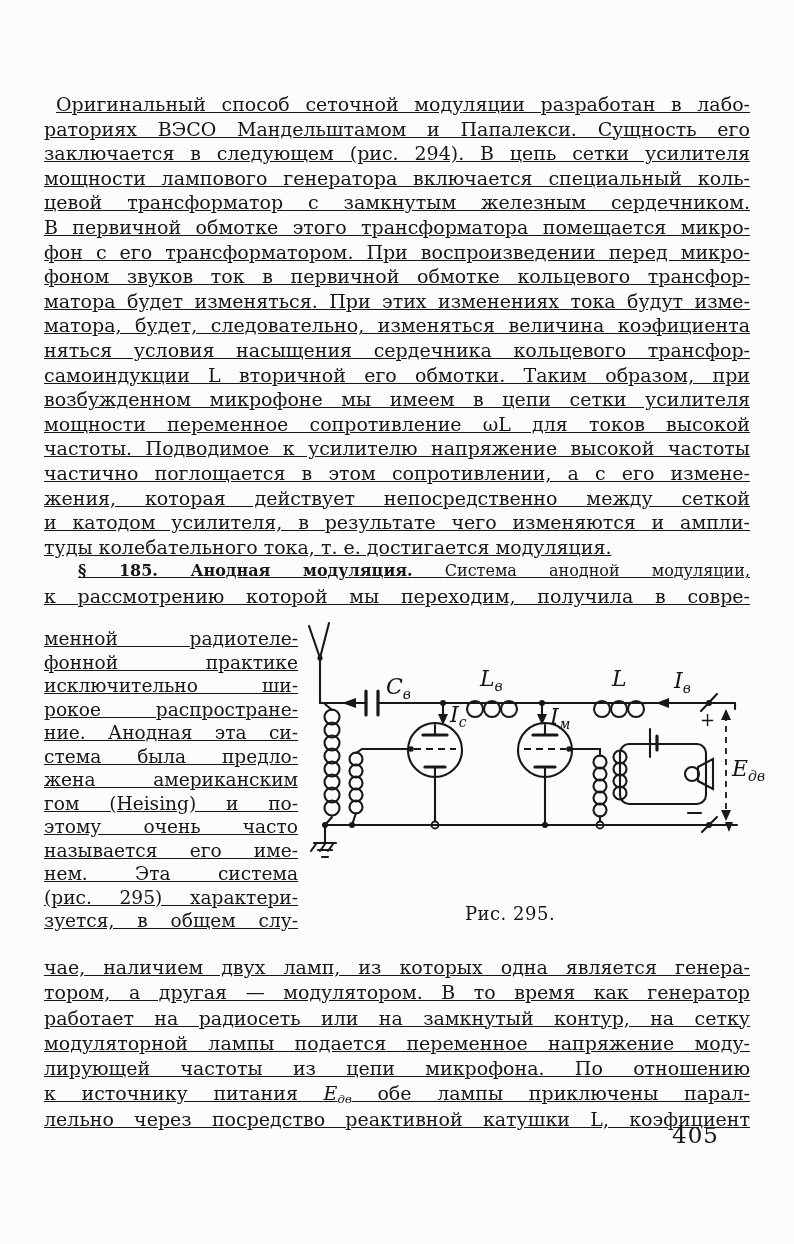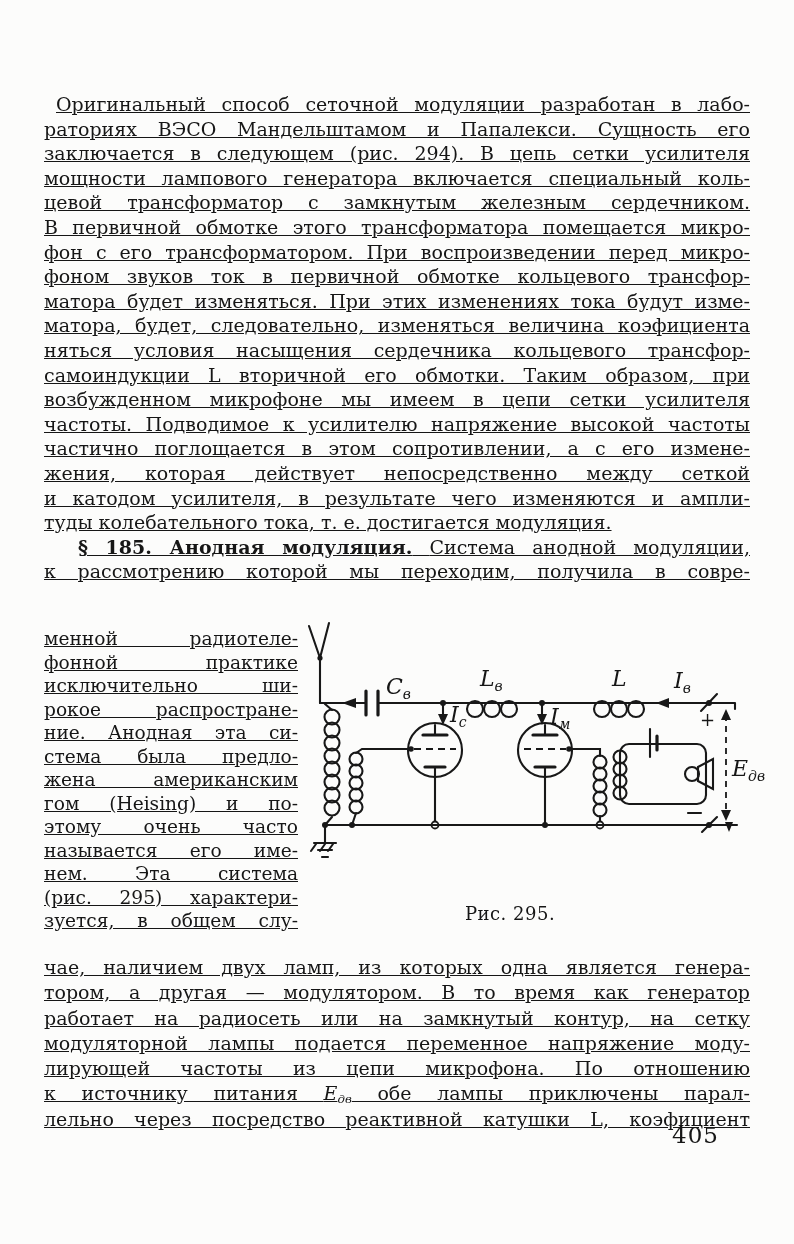--- a/index.html
+++ b/index.html
@@ -3,21 +3,21 @@
 <meta charset="utf-8">
 <style>
   html,body{margin:0;padding:0;background:#e8e8e8;}
   .page{position:relative;width:794px;height:1244px;background:#fcfcfb;
         font-family:"DejaVu Serif","Liberation Serif",serif;color:#161616;overflow:hidden;}
   .tblock{position:absolute;text-decoration:underline;}
   .tline{text-align:justify;text-align-last:justify;}
   #para1-lines .tline{font-size:19px;line-height:24.6px;}
   #para1-lines .tline:first-child{text-indent:12px;}
   #para1-lines .tline:last-child{text-align-last:left;}
-  .heading-line{font-size:19px;line-height:24.6px;padding-left:34px;}
+  .heading-line{font-size:16px;line-height:24.6px;padding-left:34px;}
   .heading-line b{font-weight:bold;}
   .plain-line{font-size:19px;line-height:24.6px;}
   #leftcol-lines .tline{font-size:18.6px;line-height:23.5px;}
   #para2-lines .tline{font-size:19px;line-height:25.3px;}
   .var{font-style:italic;}
   sub{font-size:0.62em;font-style:italic;vertical-align:-0.25em;line-height:0;}
   .caption{position:absolute;left:420px;top:903px;width:180px;text-align:center;
            font-size:18px;letter-spacing:0.5px;}
   .pagenum{position:absolute;left:672px;top:1122px;width:70px;font-size:23px;letter-spacing:1px;}
   svg .wire{stroke:#181818;stroke-width:2.1;fill:none;stroke-linecap:round;}
@@ -45,20 +45,21 @@
         <div class="tline">мощности лампового генератора включается специальный коль-</div>
         <div class="tline">цевой трансформатор с замкнутым железным сердечником.</div>
         <div class="tline">В первичной обмотке этого трансформатора помещается микро-</div>
         <div class="tline">фон с его трансформатором. При воспроизведении перед микро-</div>
         <div class="tline">фоном звуков ток в первичной обмотке кольцевого трансфор-</div>
         <div class="tline">матора будет изменяться. При этих изменениях тока будут изме-</div>
         <div class="tline">матора, будет, следовательно, изменяться величина коэфициента</div>
         <div class="tline">няться условия насыщения сердечника кольцевого трансфор-</div>
         <div class="tline">самоиндукции L вторичной его обмотки. Таким образом, при</div>
         <div class="tline">возбужденном микрофоне мы имеем в цепи сетки усилителя</div>
+        <div class="tline">мощности переменное сопротивление ωL для токов высокой</div>
         <div class="tline">частоты. Подводимое к усилителю напряжение высокой частоты</div>
         <div class="tline">частично поглощается в этом сопротивлении, а с его измене-</div>
         <div class="tline">жения, которая действует непосредственно между сеткой</div>
         <div class="tline">и катодом усилителя, в результате чего изменяются и ампли-</div>
         <div class="tline">туды колебательного тока, т. е. достигается модуляция.</div>
       </div>
     <div class="tline heading-line">
       <b>§ 185. Анодная модуляция.</b>
       <span>Система анодной модуляции,</span>
     </div>

